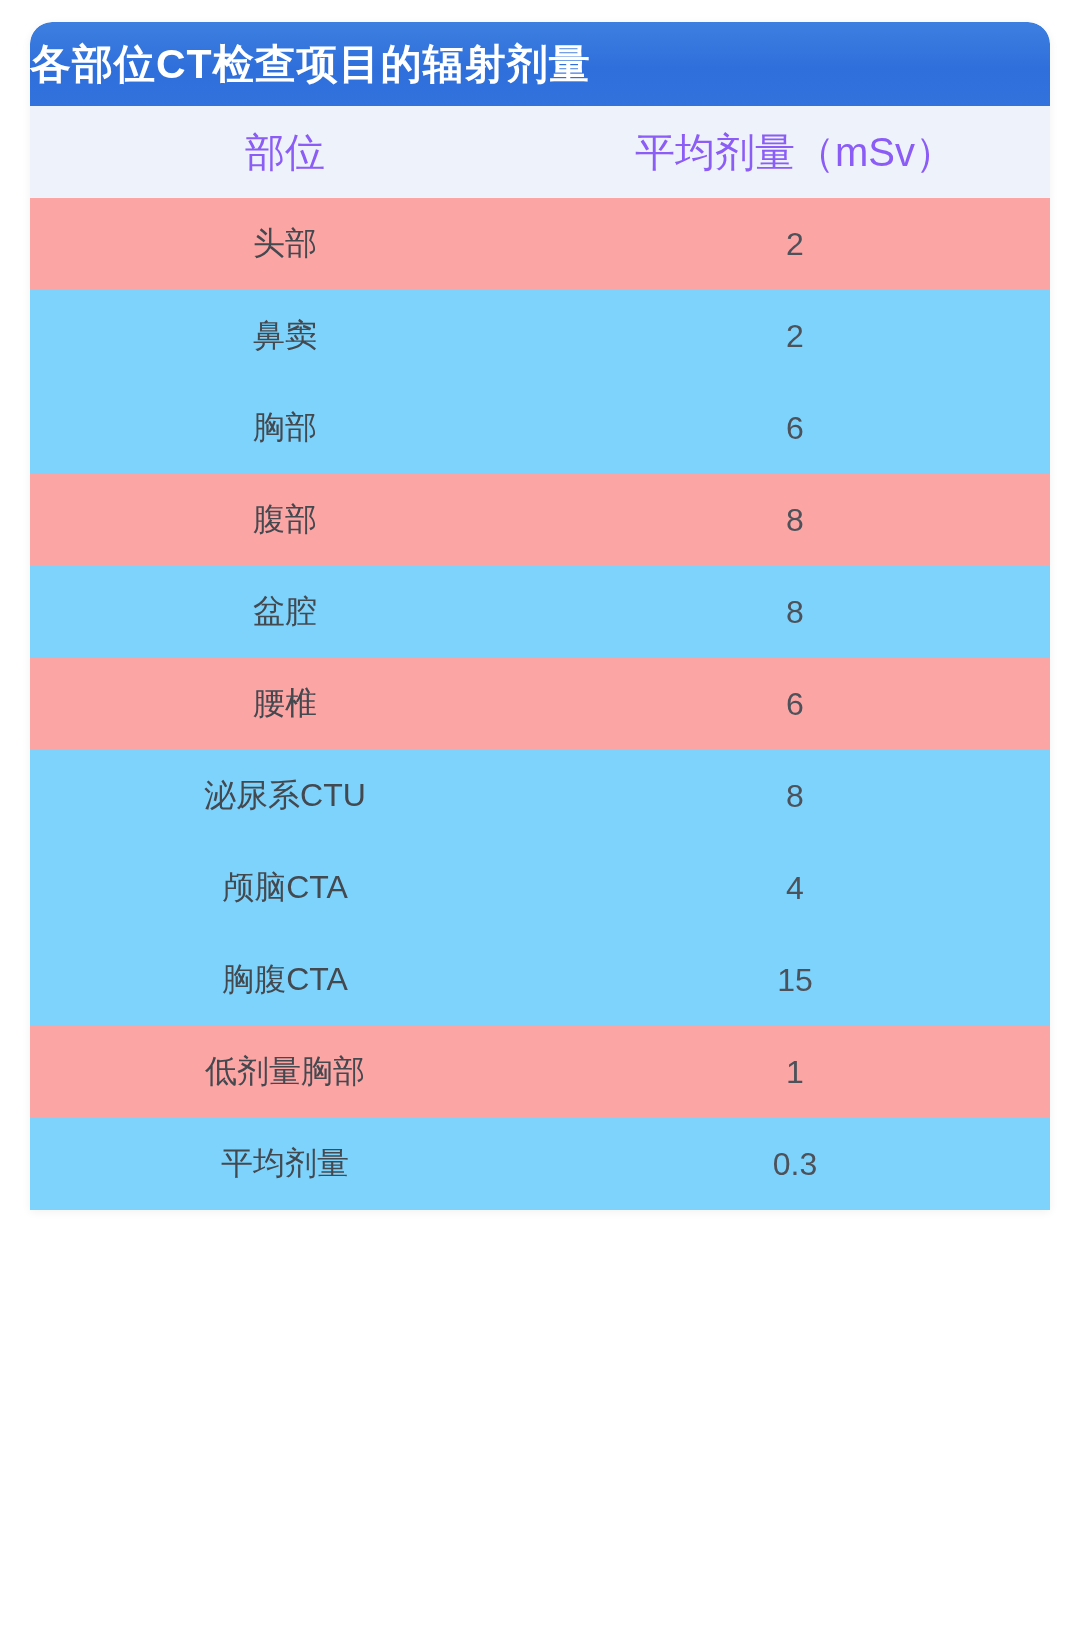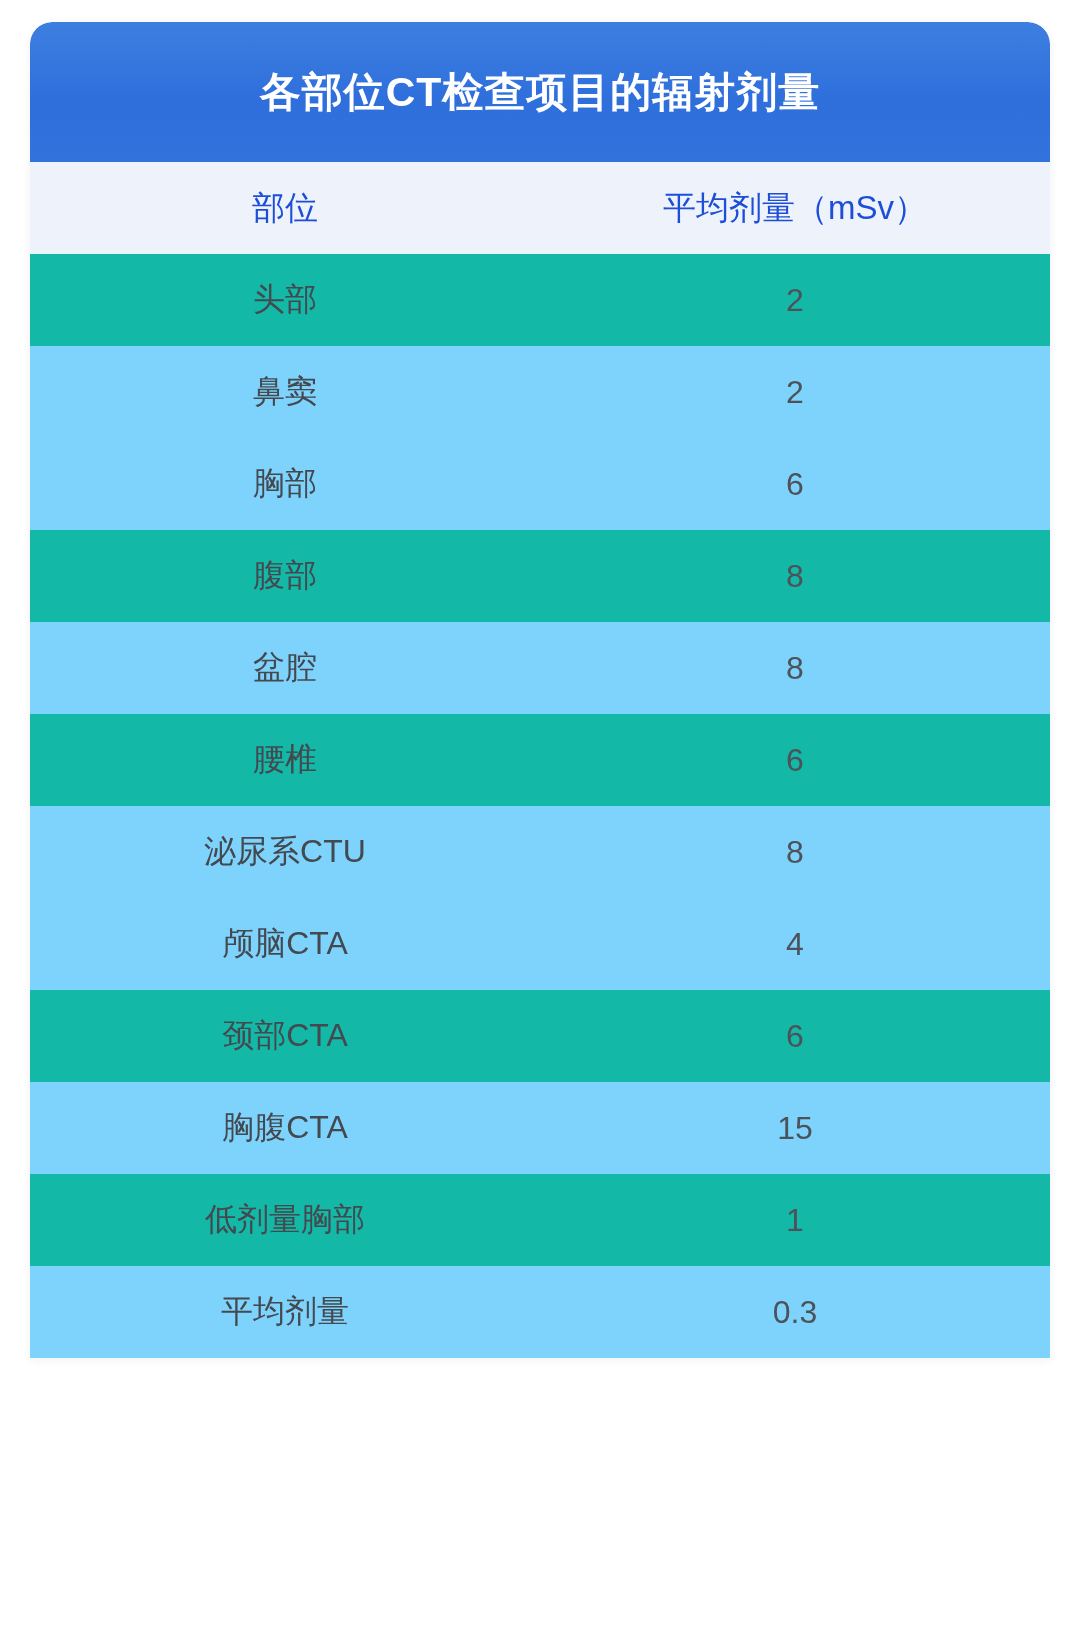--- a/index.html
+++ b/index.html
@@ -20,25 +20,25 @@
     padding: 22px 30px 0 30px;
     background: #ffffff;
   }
   .card {
     width: 1020px;
     border-radius: 22px 22px 0 0;
     overflow: hidden;
     box-shadow: 0 2px 10px rgba(0,0,0,0.06);
   }
   .card-header {
-    height: 140px;
+    height: 84px;
     background: linear-gradient(180deg, #3d7fe0 0%, #2f6fdc 55%, #3272dd 100%);
     display: flex;
     align-items: center;
-    justify-content: center;
+    justify-content: flex-start;
     border-radius: 22px 22px 0 0;
   }
   .card-title {
     color: #ffffff;
     font-size: 41px;
     font-weight: bold;
     letter-spacing: 1px;
     line-height: 1;
   }
   table.dose-table {
@@ -51,26 +51,26 @@
     text-align: center;
     font-weight: normal;
     padding: 0;
     height: 92px;
     vertical-align: middle;
   }
   thead tr {
     background: #eef3fb;
   }
   thead th {
-    color: #1d4ed8;
-    font-size: 33px;
+    color: #8b5cf6;
+    font-size: 40px;
     font-weight: 500;
   }
   tbody tr.row-odd {
-    background: #14b8a6;
+    background: #fca5a5;
   }
   tbody tr.row-even {
     background: #7dd3fc;
   }
   tbody td {
     color: #4a4f57;
     font-size: 32px;
   }
   tbody td.col-part {
     color: #44484f;
@@ -126,24 +126,20 @@
           <td class="col-dose">6</td>
         </tr>
         <tr class="row-even">
           <td class="col-part">泌尿系CTU</td>
           <td class="col-dose">8</td>
         </tr>
         <tr class="row-even">
           <td class="col-part">颅脑CTA</td>
           <td class="col-dose">4</td>
         </tr>
-        <tr class="row-odd">
-          <td class="col-part">颈部CTA</td>
-          <td class="col-dose">6</td>
-        </tr>
         <tr class="row-even">
           <td class="col-part">胸腹CTA</td>
           <td class="col-dose">15</td>
         </tr>
         <tr class="row-odd">
           <td class="col-part">低剂量胸部</td>
           <td class="col-dose">1</td>
         </tr>
         <tr class="row-even">
           <td class="col-part">平均剂量</td>

